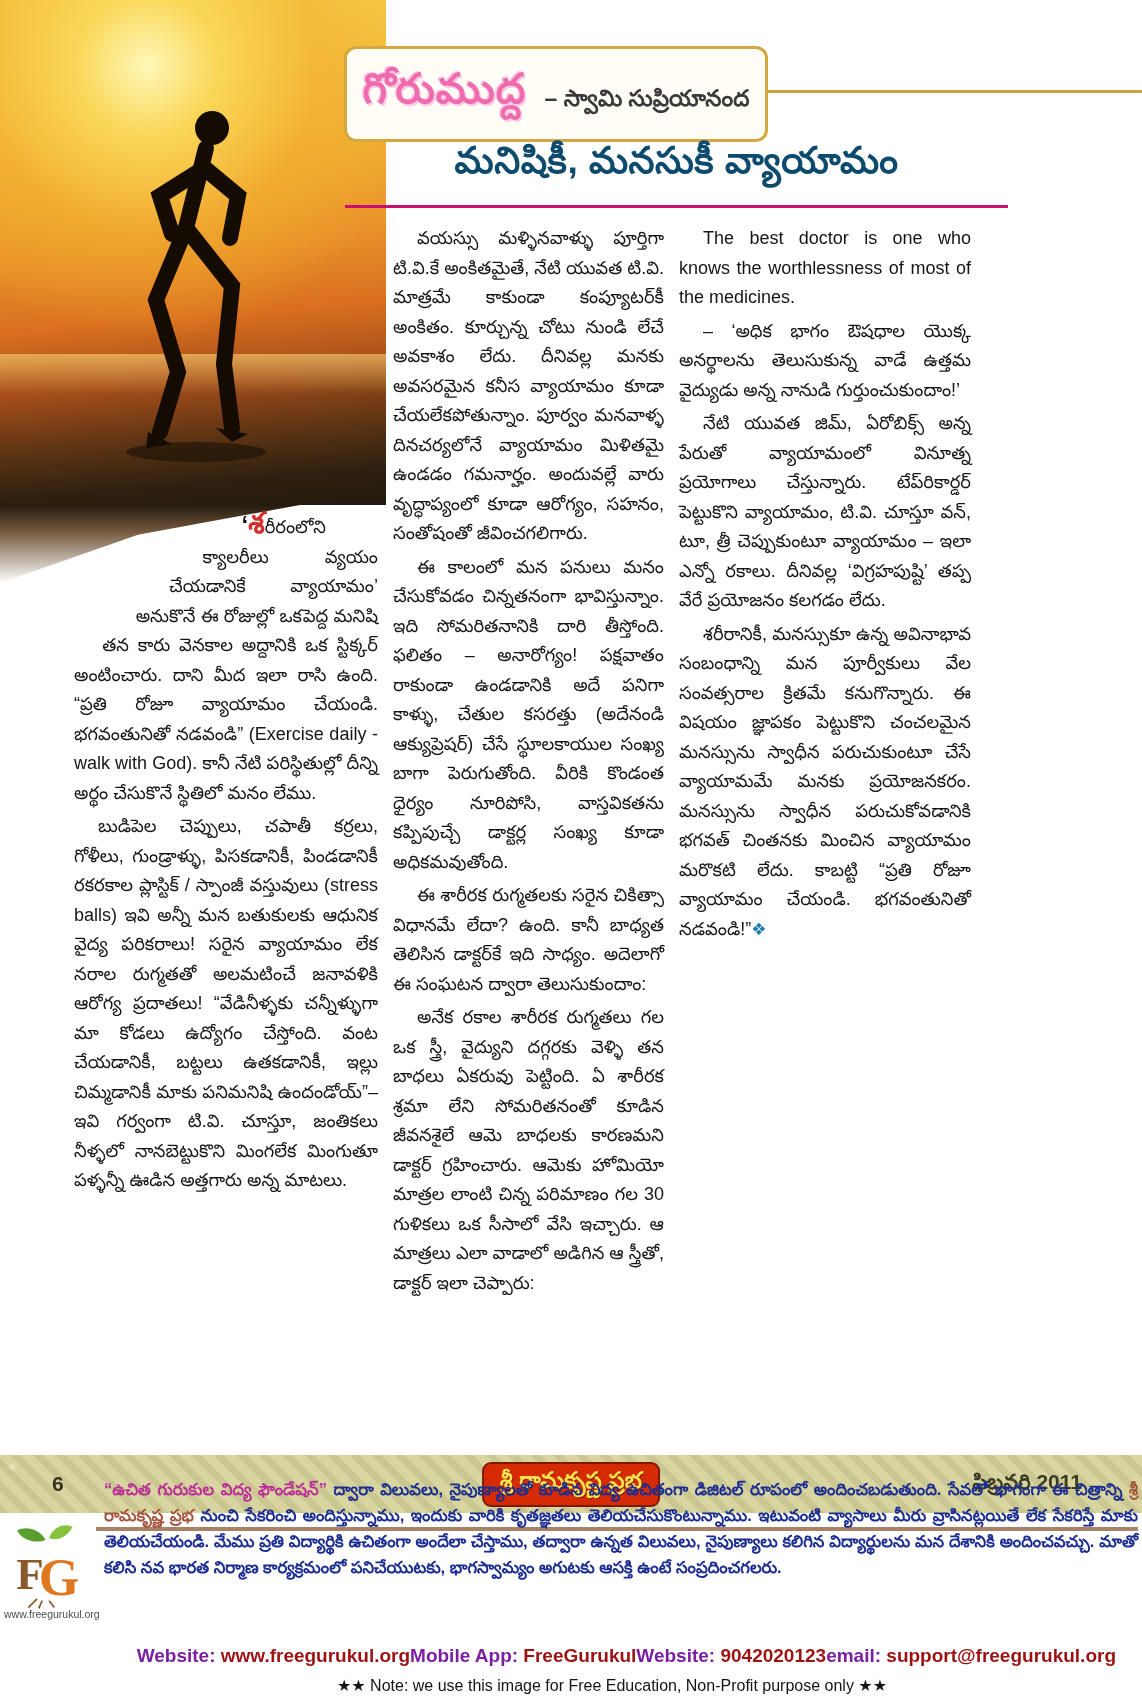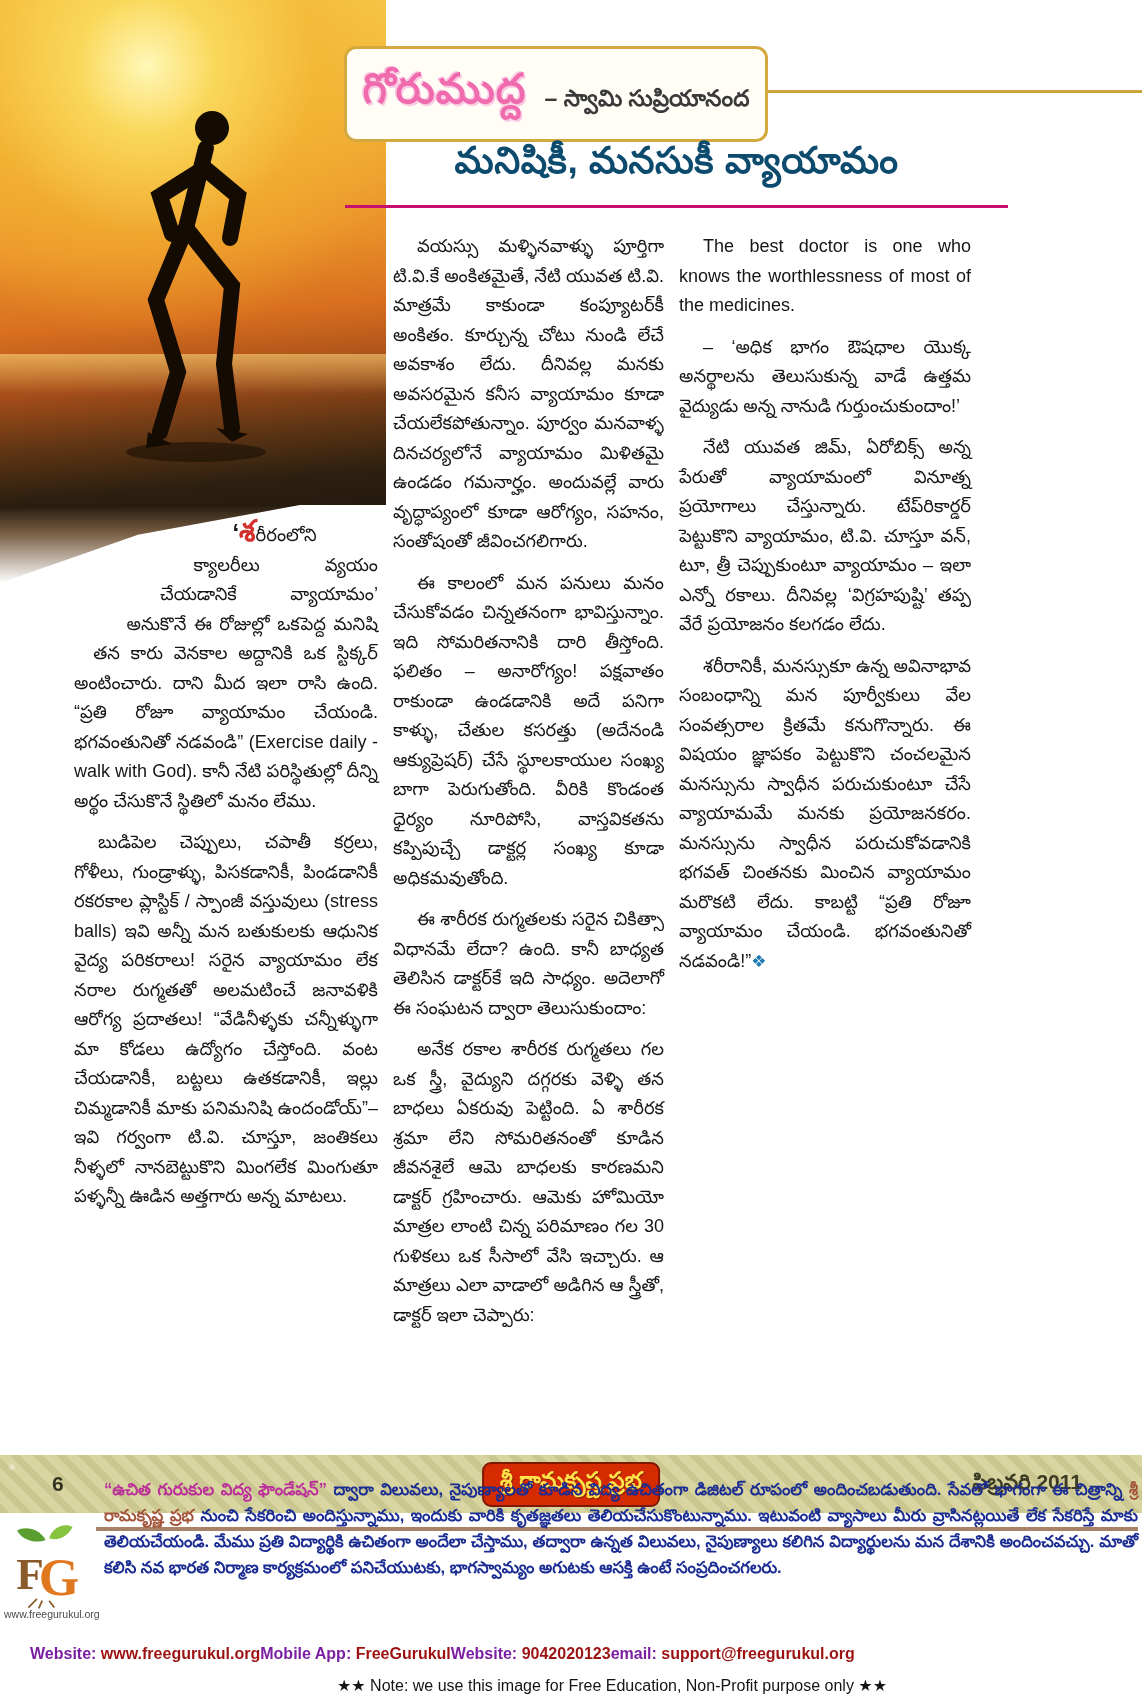--- a/index.html
+++ b/index.html
@@ -26,21 +26,21 @@
          text-shadow:0 0 1px #fff,1.5px 1.5px 0 #f9c9e2,-1.5px -1.5px 0 #f9c9e2;}
   .masthead-byline{font-size:23px;font-weight:bold;color:#3a3a3a;padding-top:14px;}
   .article-title{position:absolute;left:345px;top:140px;width:663px;text-align:center;
          font-size:37px;font-weight:bold;color:#0c4a6e;letter-spacing:.5px;}
   .magenta-rule{position:absolute;left:345px;top:205px;width:663px;height:3px;background:#c70f6f;}
 
   
   .columns{position:absolute;left:74px;top:220px;width:902px;height:1236px;display:flex;gap:15px;overflow:hidden;}
   .col{font-size:18px;line-height:29.5px;text-align:justify;color:#151515;}
   .col1{width:304px;}.col2{width:271px;}.col3{width:292px;}
-  .col p{margin:12px 0 2px 0;text-indent:24px;}
+  .col p{margin:4px 0 2px 0;text-indent:24px;}
   .col p.noindent{text-indent:0;}
   .col1-spacer{height:284px;}
   .wrap-shape{float:left;width:172px;height:152px;shape-outside:polygon(0 0,100% 0,0 100%);}
   .dropcap{color:#d2312d;font-size:30px;font-weight:bold;line-height:1;}
   .lead-quote{font-size:24px;font-weight:bold;}
   .en{font-size:18px;}
   .endmark{color:#1d7ab2;font-size:17px;}
 
   
   .footer-band{position:absolute;left:0;top:1455px;width:1142px;height:58px;background-color:#d9d5a1;
@@ -55,22 +55,22 @@
 
   
   .brown-rule{position:absolute;left:96px;top:1527px;width:1042px;height:4px;background:#a78266;}
   .fg-logo{position:absolute;left:4px;top:1522px;width:92px;text-align:center;}
   .fg-logo svg{display:block;margin:0 auto;}
   .fg-caption{font-size:10.5px;color:#4c4c4c;margin-top:-2px;}
   .info-para{position:absolute;left:104px;top:1476px;width:1034px;font-size:16.5px;line-height:26px;
          text-align:justify;font-weight:bold;color:#1b2d92;}
   .seg-magenta{color:#bb2f9a;}
   .seg-brown{color:#a3543a;}
-  .contacts{position:absolute;left:30px;top:1645px;width:1086px;display:flex;justify-content:flex-start;
-         font-size:16px;font-weight:bold;}
+  .contacts{position:absolute;left:30px;top:1645px;width:1086px;display:flex;justify-content:flex-end;
+         font-size:19px;font-weight:bold;}
   .contact-label{color:#7b1fa2;}
   .contact-value{color:#9c1212;}
   .note-line{position:absolute;left:0;top:1676px;width:1142px;text-align:center;font-size:16px;color:#141414;margin-left:41px;}
 </style>
 </head>
 <body>
 
 <div class="page">
 
   <div class="photo">

